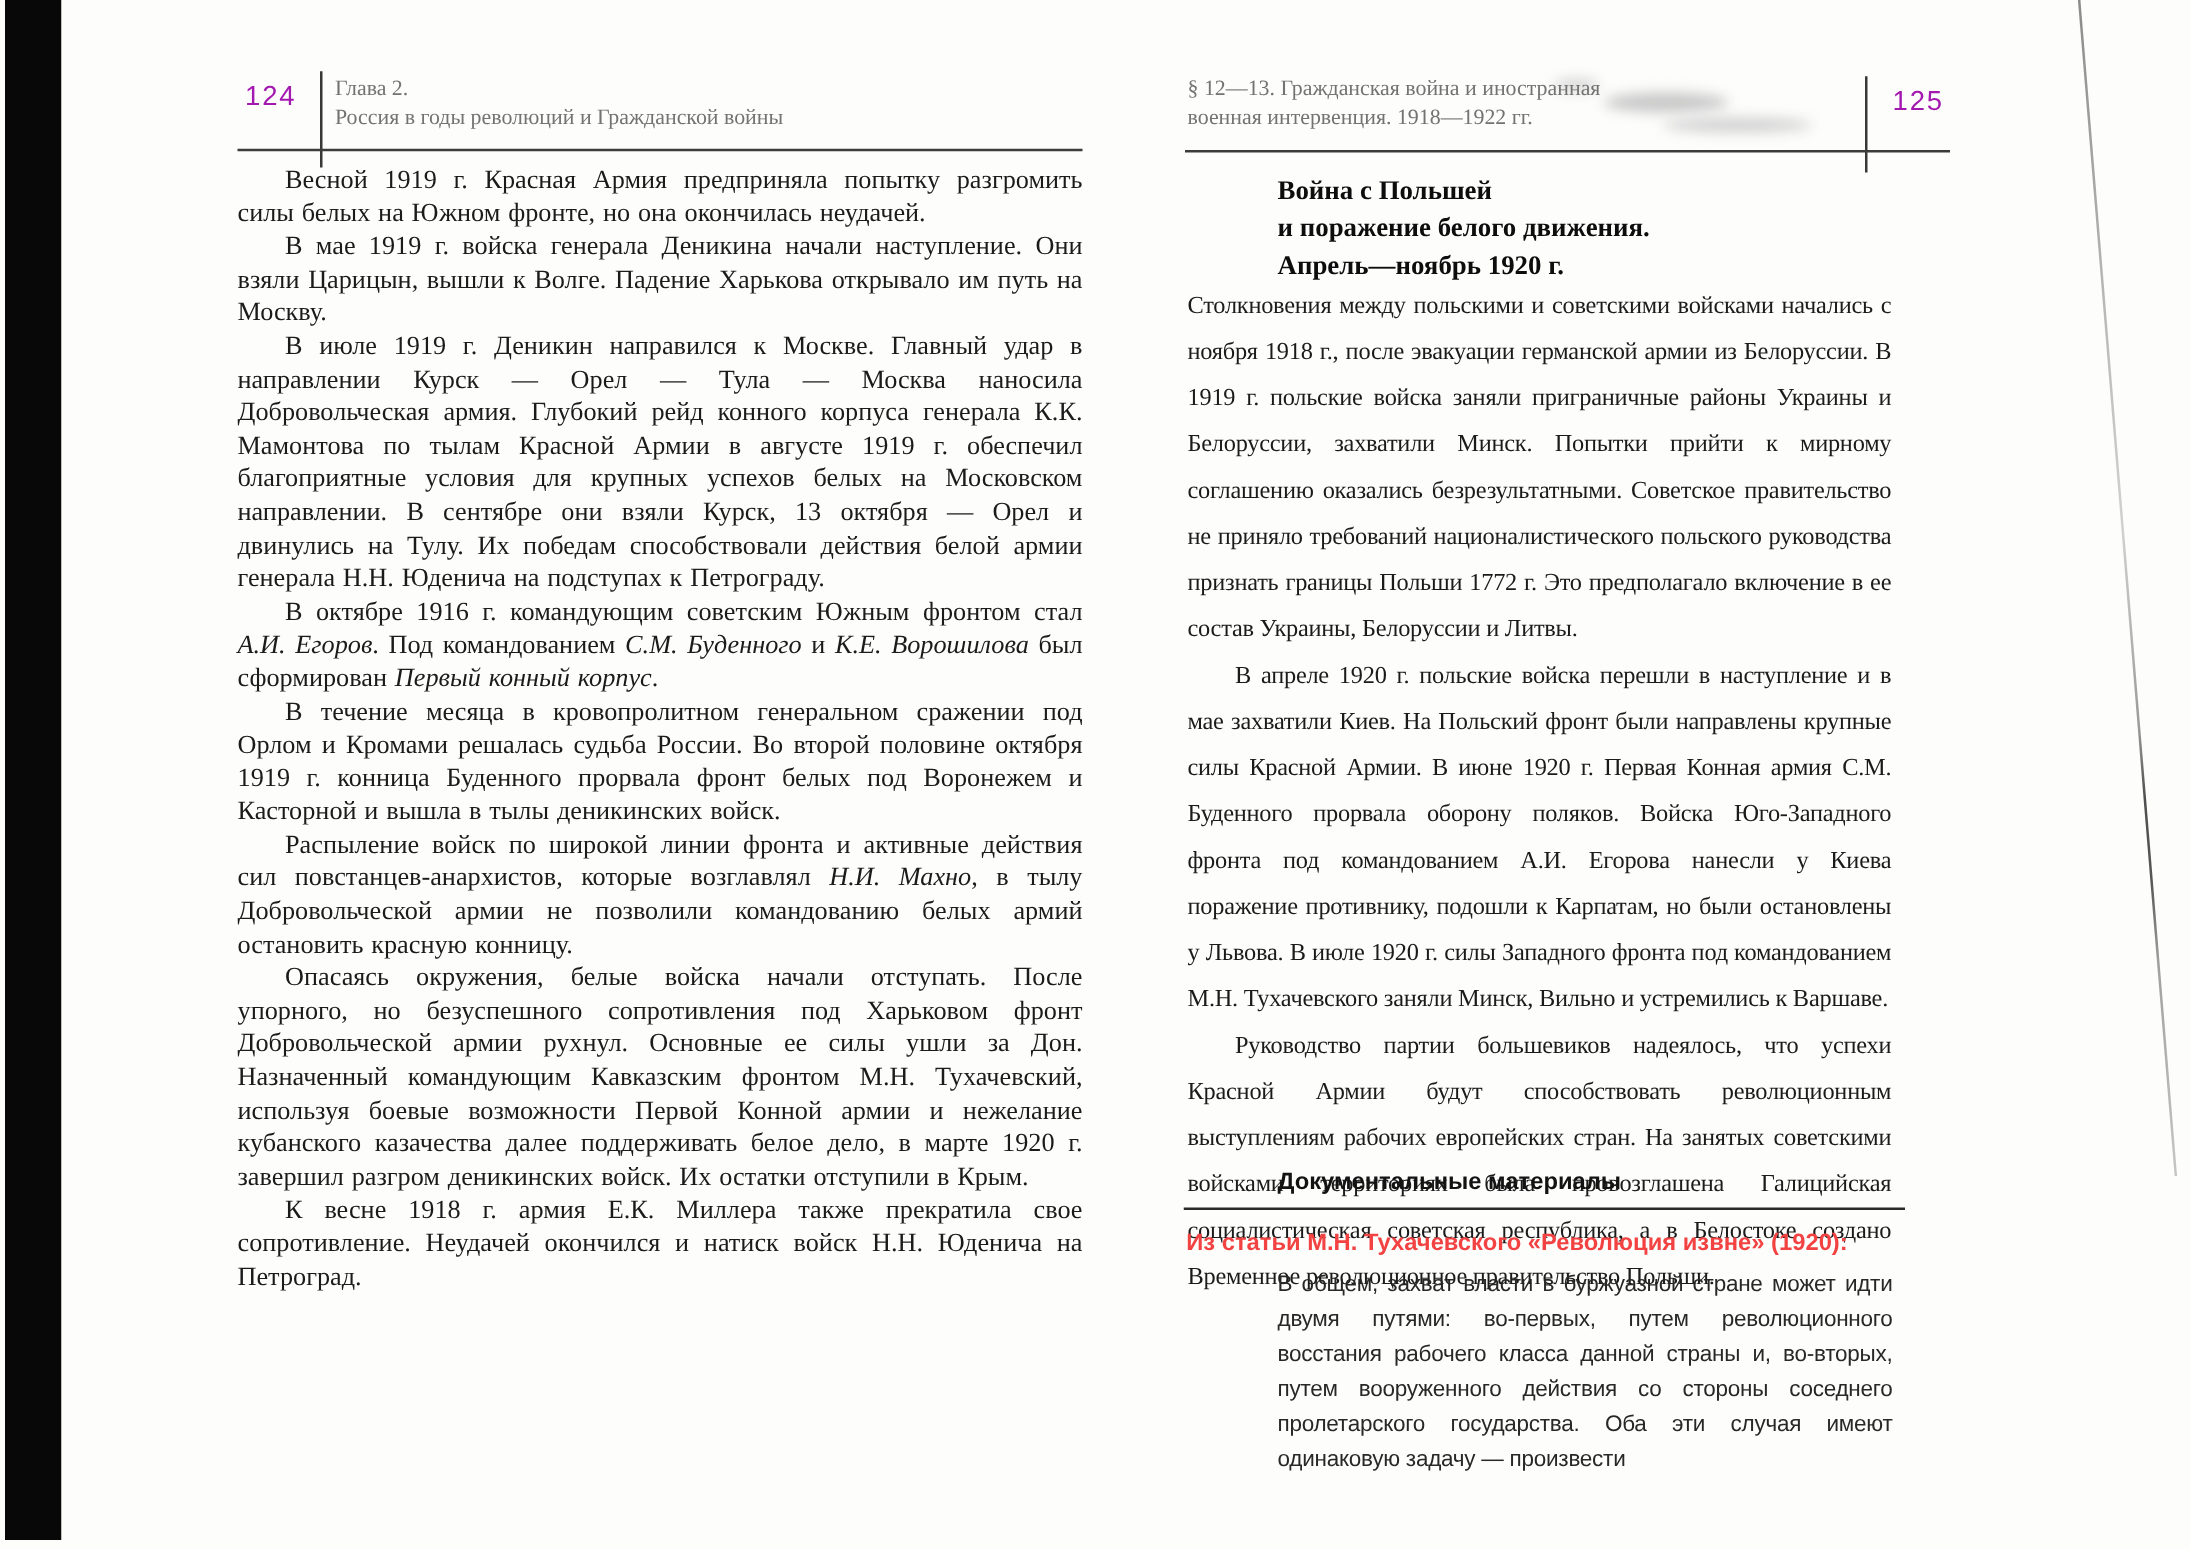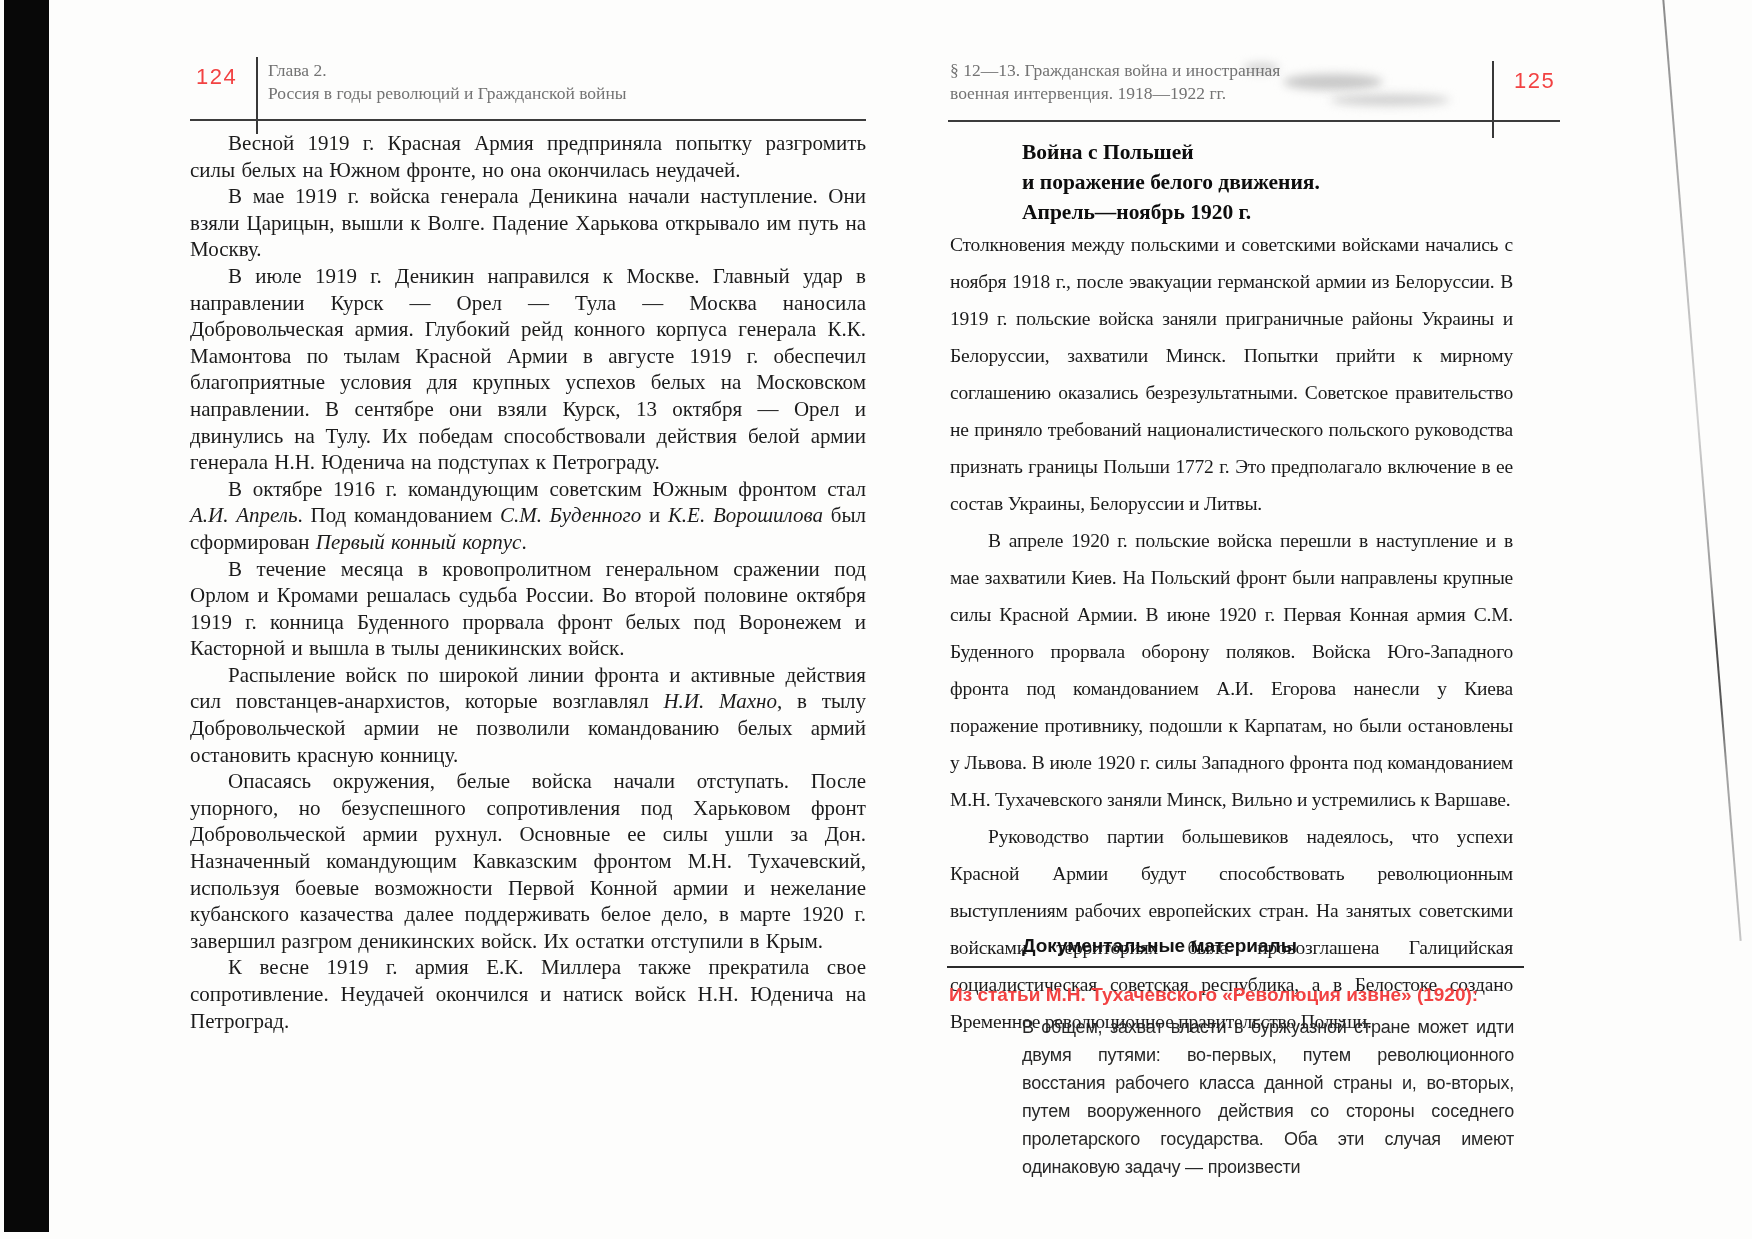--- a/index.html
+++ b/index.html
@@ -12,21 +12,21 @@
   
   .spine-strip{position:absolute;left:4px;top:0;width:45px;height:1232px;background:#0b0b0b;}
   .edge-line{position:absolute;left:1662px;top:-4px;width:2px;height:948px;
     background:linear-gradient(#8a8a8a,#b5b5b5 25%,#cfcfcf 45%,#9a9a9a 62%,#4f4f4f 68%,#585858 75%,#9f9f9f 82%,#c4c4c4);
     transform-origin:top center;transform:rotate(-4.7deg);}
   .smudge{position:absolute;background:#c6c6c6;border-radius:50%;filter:blur(5px);}
   .smudge.s1{left:1283px;top:74px;width:100px;height:16px;}
   .smudge.s2{left:1330px;top:94px;width:120px;height:12px;background:#cfcfcf;}
   .smudge.s3{left:1243px;top:63px;width:36px;height:10px;background:#d2d2d2;}
   
-  .pagenum{position:absolute;font-family:"Liberation Sans",sans-serif;font-size:22px;color:#ef4444;letter-spacing:1.5px;}
+  .pagenum{position:absolute;font-family:"Liberation Sans",sans-serif;font-size:22px;color:#a21caf;letter-spacing:1.5px;}
   #pagenum-left{left:196px;top:64px;}
   #pagenum-right{left:1514px;top:68px;}
   .head-vline{position:absolute;width:2px;background:#3a3a3a;}
   .head-vline.left{left:256px;top:57px;height:77px;}
   .head-vline.right{left:1492px;top:61px;height:77px;}
   .runhead{position:absolute;font-size:17.5px;line-height:23px;color:#737373;}
   .runhead.left{left:268px;top:59px;width:560px;}
   .runhead.right{left:950px;top:59px;width:470px;}
   .head-rule{position:absolute;height:2px;background:#3e3e3e;}
   .head-rule.left{left:190px;top:119px;width:676px;}
@@ -62,25 +62,25 @@
   <div class="head-vline left"></div>
   <div class="runhead left">
       <div>Глава 2.</div>
       <div>Россия в годы революций и Гражданской войны</div>
     </div>
   <div class="head-rule left"></div>
   <div class="body-col" id="body-left">
       <p class="indent"><span>Весной 1919 г. Красная Армия предприняла попытку разгромить силы белых на Южном фронте, но она окончилась неудачей.</span></p>
       <p class="indent"><span>В мае 1919 г. войска генерала Деникина начали наступление. Они взяли Царицын, вышли к Волге. Падение Харькова открывало им путь на Москву.</span></p>
       <p class="indent"><span>В июле 1919 г. Деникин направился к Москве. Главный удар в направлении Курск — Орел — Тула — Москва наносила Добровольческая армия. Глубокий рейд конного корпуса генерала К.К. Мамонтова по тылам Красной Армии в августе 1919 г. обеспечил благоприятные условия для крупных успехов белых на Московском направлении. В сентябре они взяли Курск, 13 октября — Орел и двинулись на Тулу. Их победам способствовали действия белой армии генерала Н.Н. Юденича на подступах к Петрограду.</span></p>
-      <p class="indent"><span>В октябре 1916 г. командующим советским Южным фронтом стал </span><span class="it">А.И. Апрель</span><span>. Под командованием </span><span class="it">С.М. Буденного</span><span> и </span><span class="it">К.Е. Ворошилова</span><span> был сформирован </span><span class="it">Первый конный корпус</span><span>.</span></p>
+      <p class="indent"><span>В октябре 1916 г. командующим советским Южным фронтом стал </span><span class="it">А.И. Егоров</span><span>. Под командованием </span><span class="it">С.М. Буденного</span><span> и </span><span class="it">К.Е. Ворошилова</span><span> был сформирован </span><span class="it">Первый конный корпус</span><span>.</span></p>
       <p class="indent"><span>В течение месяца в кровопролитном генеральном сражении под Орлом и Кромами решалась судьба России. Во второй половине октября 1919 г. конница Буденного прорвала фронт белых под Воронежем и Касторной и вышла в тылы деникинских войск.</span></p>
       <p class="indent"><span>Распыление войск по широкой линии фронта и активные действия сил повстанцев-анархистов, которые возглавлял </span><span class="it">Н.И. Махно</span><span>, в тылу Добровольческой армии не позволили командованию белых армий остановить красную конницу.</span></p>
       <p class="indent"><span>Опасаясь окружения, белые войска начали отступать. После упорного, но безуспешного сопротивления под Харьковом фронт Добровольческой армии рухнул. Основные ее силы ушли за Дон. Назначенный командующим Кавказским фронтом М.Н. Тухачевский, используя боевые возможности Первой Конной армии и нежелание кубанского казачества далее поддерживать белое дело, в марте 1920 г. завершил разгром деникинских войск. Их остатки отступили в Крым.</span></p>
-      <p class="indent"><span>К весне 1919 г. армия Е.К. Миллера также прекратила свое сопротивление. Неудачей окончился и натиск войск Н.Н. Юденича на Петроград.</span></p>
+      <p class="indent"><span>К весне 1918 г. армия Е.К. Миллера также прекратила свое сопротивление. Неудачей окончился и натиск войск Н.Н. Юденича на Петроград.</span></p>
     </div>
 
   <div class="runhead right">
       <div>§ 12—13. Гражданская война и иностранная</div>
       <div>военная интервенция. 1918—1922 гг.</div>
     </div>
   <div class="head-vline right"></div>
   <div class="pagenum" id="pagenum-right">125</div>
   <div class="head-rule right"></div>
 

